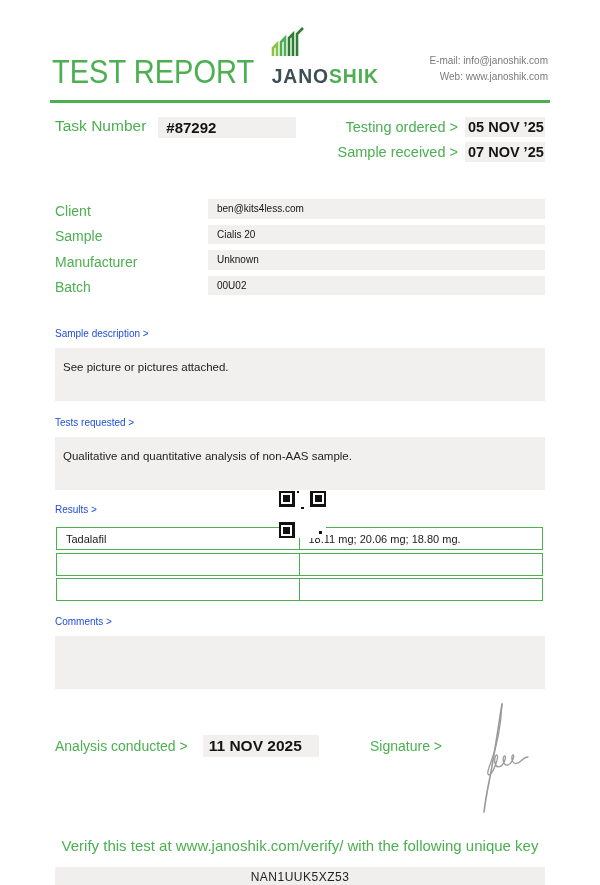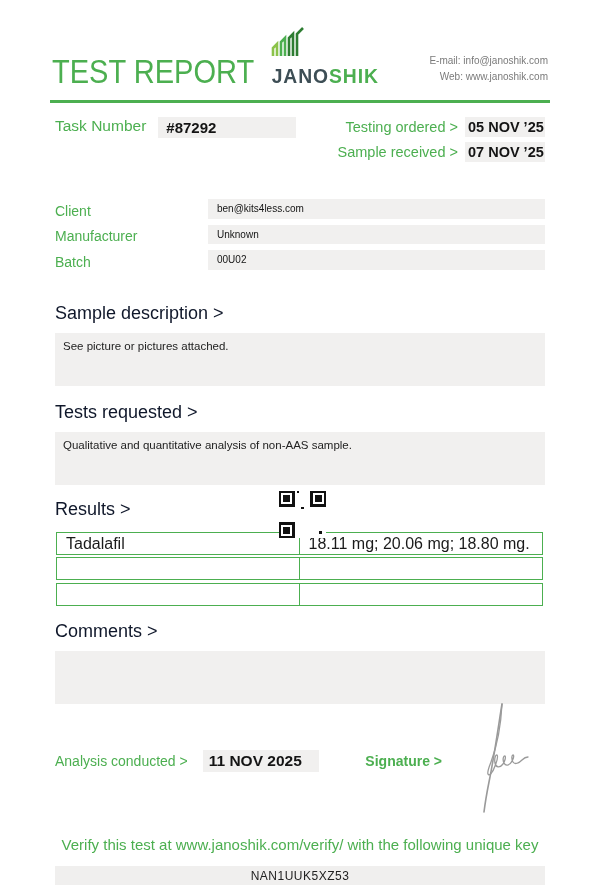--- a/index.html
+++ b/index.html
@@ -49,54 +49,54 @@
   
   .info { margin:37px 55px 0 55px; display:flex; flex-direction:column; gap:6px; }
   .info-row { display:flex; align-items:flex-end;gap:48px; }
   .info-label { color:#4caf50; font-size:14px; width:105px; flex:0 0 105px; }
   .info-value {
     background:#f1f0ef; flex:1; height:19.5px;
     font-size:10px; color:#141414; padding:1px 9px; line-height:17.5px;
   }
 
   
-  .sec-heading { color:#0f172a; font-size:18px; margin:0 55px; }
+  .sec-heading { color:#1d4ed8; font-size:10px; margin:0 55px; }
   .sec-box {
     background:#f1f0ef; margin:9px 55px 0 55px; height:53px;
-    font-size:11.5px; color:#222; padding:6px 8px; line-height:1.3;
+    font-size:11.5px; color:#222; padding:12px 8px; line-height:1.3;
   }
   .h-sample { margin-top:33px; }
   .h-tests  { margin-top:16px; }
   .h-results{ margin-top:14px; }
   .h-comments{ margin-top:15px; }
 
   
   .results-table { margin:12px 55px 0 56px; width:487px; }
   .r-row { display:flex; border:1.5px solid #4caf50; height:23px; margin-bottom:2.5px; background:#fff; }
-  .r-cell { font-size:16px; color:#1a1a1a; padding:3px 9px; line-height:16px; white-space:nowrap; overflow:hidden; }
+  .r-cell { font-size:11px; color:#1a1a1a; padding:3px 9px; line-height:16px; white-space:nowrap; overflow:hidden; }
   .r-cell.c1 { width:50%; border-right:1.5px solid #4caf50; }
   .r-cell.c2 { width:50%; }
 
   
   .qr { position:absolute; left:279px; top:491px; width:47px; height:47px; background:#fff; }
   .qr svg { width:100%; height:100%; display:block; }
 
   
   .bottom-row { display:flex; align-items:center; margin:46px 55px 0 55px; height:22px; }
   .analysis-label { color:#4caf50; font-size:14px; }
   .analysis-box {
     background:#f1f0ef; margin-left:15px; width:116px; height:22px;
     font-size:15.5px; font-weight:bold; color:#141414; padding:1px 6px; line-height:20px; white-space:nowrap;
   }
-  .sig-label { color:#4caf50; font-size:14px; margin-left:auto; margin-right:103px;font-weight:bold; }
+  .sig-label { color:#4caf50; font-size:14px; margin-left:auto; margin-right:103px; }
   .signature { position:absolute; left:458px; top:700px; width:90px; height:118px; }
   .signature svg { width:100%; height:100%; }
 
   
-  .verify-text { margin-top:64px; text-align:center; color:#4caf50; font-size:15px; }
+  .verify-text { margin-top:80px; text-align:center; color:#4caf50; font-size:15px; }
   .key-box {
     background:#f0efee; margin:13px 55px 0 55px; height:20px;
     text-align:center; font-size:12px; color:#222; line-height:20px; letter-spacing:.5px;
   }
 </style>
 </head>
 <body>
 
 <div class="page">
 
@@ -142,20 +142,24 @@
         <span class="green-label">Sample received &gt;</span>
         <span class="date-box">07 NOV ’25</span>
       </div>
     </div>
   </div>
 
   <div class="info">
     <div class="info-row">
       <span class="info-label">Client</span>
       <span class="info-value">ben@kits4less.com</span>
+    </div>
+    <div class="info-row">
+      <span class="info-label">Sample</span>
+      <span class="info-value">Cialis 20</span>
     </div>
     <div class="info-row">
       <span class="info-label">Manufacturer</span>
       <span class="info-value">Unknown</span>
     </div>
     <div class="info-row">
       <span class="info-label">Batch</span>
       <span class="info-value">00U02</span>
     </div>
   </div>

